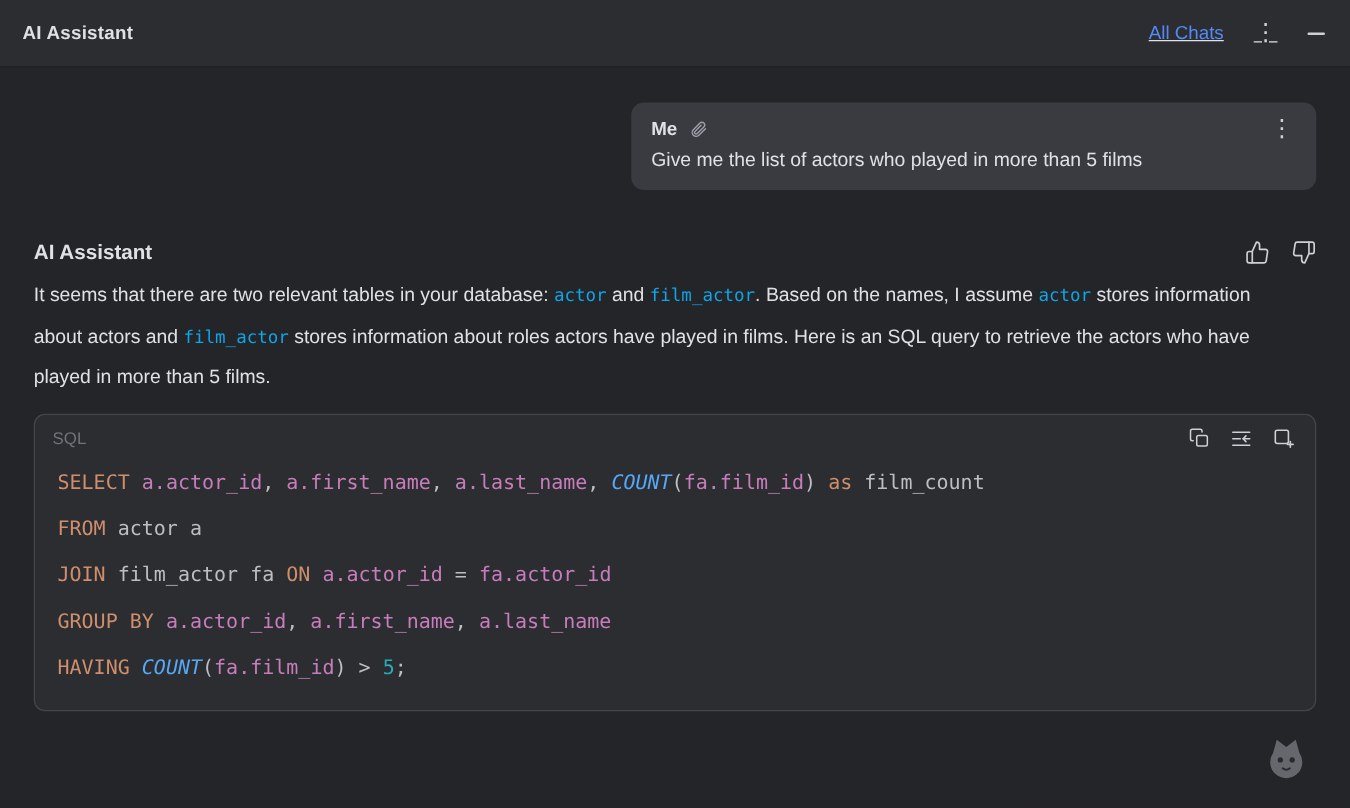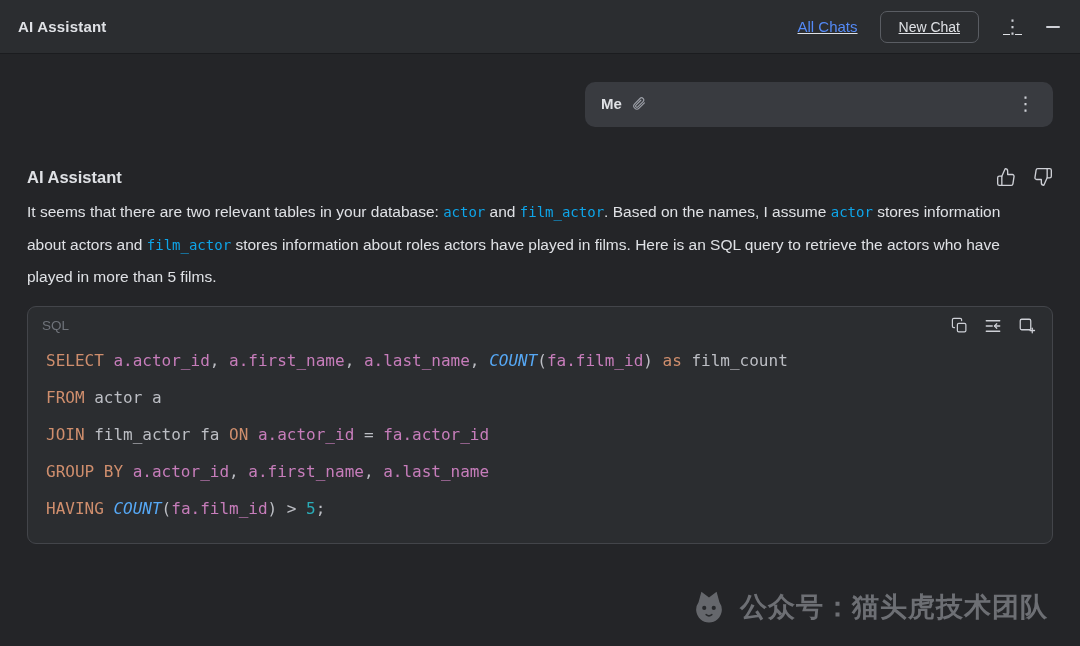--- a/index.html
+++ b/index.html
@@ -26,21 +26,21 @@
     background:transparent; color:var(--text); font-size:14px;
     font-family:"Liberation Sans",sans-serif;
     border:1px solid #5a5d63; border-radius:7px; padding:7px 18px; cursor:pointer;
   }
   .kebab{color:#ced0d6; font-size:19px; line-height:1; cursor:pointer; user-select:none; padding:0 2px;}
   .minimize{width:16px; height:16px; display:flex; align-items:center; cursor:pointer;}
   .minimize .bar{width:14px; height:2px; background:#ced0d6; border-radius:1px;}
   
   main{padding:0 27px;}
   .bubble{
-    margin:28px 0 0 auto; width:468px; background:var(--bubble-bg);
+    margin:28px 0 0 auto; width:548px; background:var(--bubble-bg);
     border-radius:10px; padding:12px 16px 14px;
   }
   .bubble-head{display:flex; align-items:center; gap:9px;}
   .bubble-author{font-size:15px; font-weight:700;}
   .icon{display:inline-flex; align-items:center; justify-content:center; color:#9da0a8;}
   .icon svg{display:block;}
   .spacer{flex:1;}
   .bubble-text{margin-top:7px; font-size:15.5px; color:var(--text);}
   
   .resp{margin-top:40px;}
@@ -77,41 +77,41 @@
   }
   .watermark svg{display:block; opacity:.9;}
 </style>
 </head>
 <body>
 
 <header>
   <div class="app-title">AI Assistant</div>
   <div class="header-right">
     <a class="all-chats">All Chats</a>
-    <button class="new-chat">New Chat</button>
     <div class="kebab">⋮</div>
     <div class="minimize">
         <span class="bar"></span>
       </div>
   </div>
 </header>
 
 <main>
 
   <div class="bubble">
     <div class="bubble-head">
       <span class="bubble-author">Me</span>
       <span class="icon">
         <svg width="15" height="15" viewBox="0 0 24 24" fill="none" stroke="currentColor" stroke-width="1.8" stroke-linecap="round" stroke-linejoin="round">
             <path d="M21.44 11.05l-8.49 8.49a5 5 0 0 1-7.07-7.07l8.49-8.49a3.5 3.5 0 0 1 4.95 4.95l-8.49 8.49a2 2 0 0 1-2.83-2.83l7.78-7.78"></path>
           </svg>
       </span>
       <span class="spacer"></span>
       <span class="kebab">⋮</span>
     </div>
+    <div class="bubble-text">Give me the list of actors who played in more than 5 films</div>
   </div>
 
   <section class="resp">
     <div class="resp-head">
       <h2>AI Assistant</h2>
       <div class="feedback">
         <span class="icon">
           <svg width="20" height="20" viewBox="0 0 24 24" fill="none" stroke="currentColor" stroke-width="1.6" stroke-linecap="round" stroke-linejoin="round">
               <path d="M14 9V5a3 3 0 0 0-3-3l-4 9v11h11.28a2 2 0 0 0 2-1.7l1.38-9a2 2 0 0 0-2-2.3H14z"></path>
               <path d="M7 22H4a2 2 0 0 1-2-2v-7a2 2 0 0 1 2-2h3"></path>
@@ -164,14 +164,13 @@
 
 <div class="watermark">
   <span>
     <svg width="38" height="38" viewBox="0 0 40 40">
         <path d="M9 15 L12 4 L20 10 L28 4 L31 15 A 13.5 13.5 0 1 1 9 15 Z" fill="#9a9da3"></path>
         <circle cx="15" cy="21" r="2.2" fill="#2b2d30"></circle>
         <circle cx="25" cy="21" r="2.2" fill="#2b2d30"></circle>
         <path d="M17 28 q3 2.6 6 0" stroke="#2b2d30" stroke-width="1.6" fill="none" stroke-linecap="round"></path>
       </svg>
   </span>
-  <span>公众号：猫头虎技术团队</span>
 </div>
 
 </body></html>

